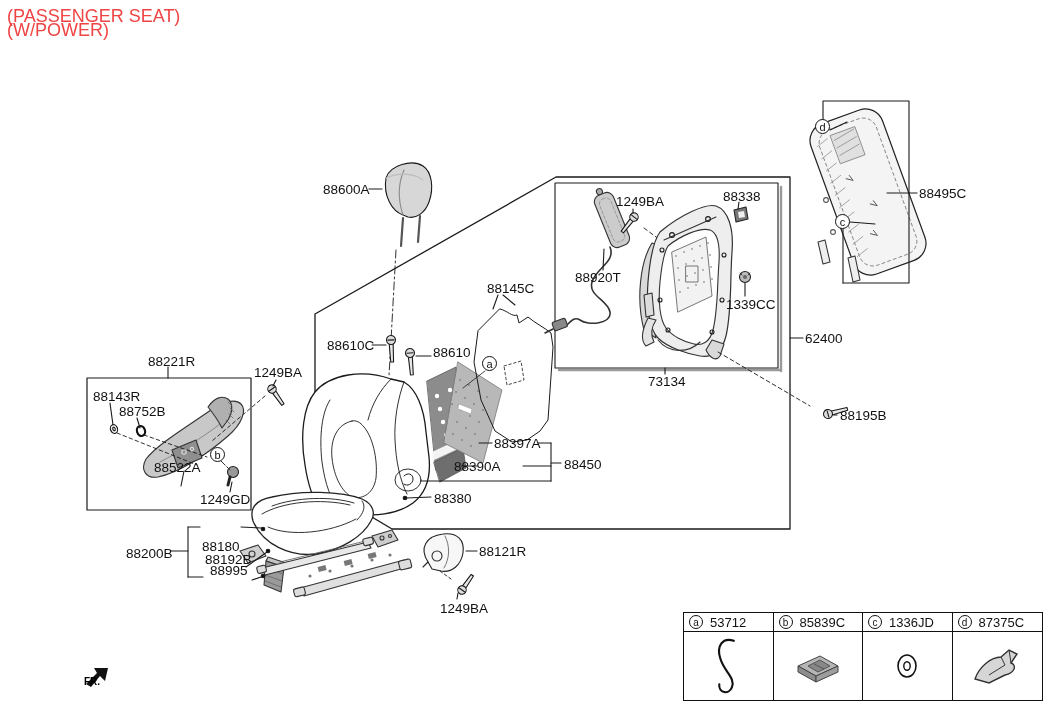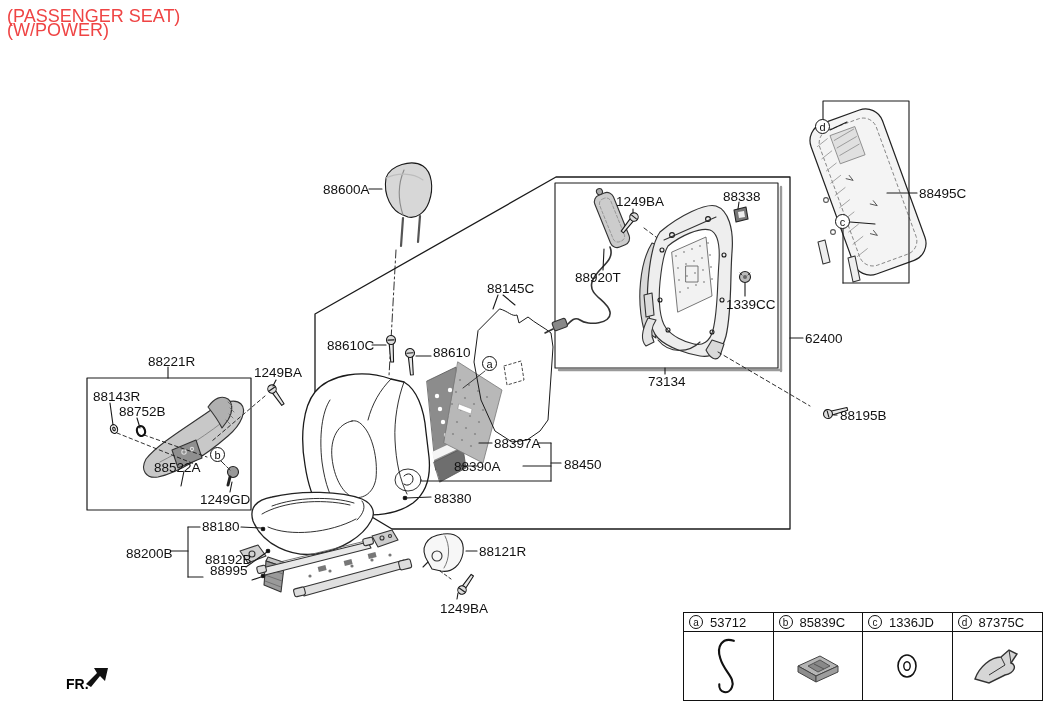--- a/index.html
+++ b/index.html
@@ -4,21 +4,21 @@
 <style>
   html,body{margin:0;padding:0;background:#fff;}
   #canvas{position:relative;width:1063px;height:727px;background:#fff;overflow:hidden;
           font-family:"Liberation Sans",sans-serif;}
   #art{position:absolute;left:0;top:0;}
   .lbl{position:absolute;font-size:13.5px;color:#111;white-space:nowrap;line-height:14px;}
   .title-line{position:absolute;font-size:18px;color:#ef4444;white-space:nowrap;}
   .marker{position:absolute;width:15px;height:15px;border:1.3px solid #111;border-radius:50%;
           background:#fff;display:flex;align-items:center;justify-content:center;
           font-size:11px;color:#111;box-sizing:border-box;}
-  .fr{position:absolute;font-size:14px;font-weight:bold;color:#000;}
+  .fr{position:absolute;font-size:10px;font-weight:bold;color:#000;margin-left:18px;}
   .parts-table{position:absolute;left:683px;top:612px;width:360px;height:89px;
                border:1.6px solid #111;display:grid;box-sizing:border-box;
                grid-template-columns:repeat(4,1fr);grid-template-rows:19px 1fr;}
   .pt-h{border-right:1.4px solid #111;border-bottom:1.4px solid #111;display:flex;
         align-items:center;gap:7px;padding-left:5px;font-size:13px;color:#111;}
   .pt-h:nth-child(4){border-right:none;}
   .pt-c{border-right:1.4px solid #111;display:flex;align-items:center;justify-content:center;}
   .pt-c:last-child{border-right:none;}
   .circ{width:14px;height:14px;border:1.2px solid #111;border-radius:50%;display:flex;
         align-items:center;justify-content:center;font-size:10px;flex:none;box-sizing:border-box;}
@@ -384,21 +384,21 @@
 <div class="lbl" style="left:254px;top:366px">1249BA</div>
 <div class="lbl" style="left:93px;top:390px">88143R</div>
 <div class="lbl" style="left:119px;top:405px">88752B</div>
 <div class="lbl" style="left:840px;top:409px">88195B</div>
 <div class="lbl" style="left:494px;top:437px">88397A</div>
 <div class="lbl" style="left:454px;top:460px">88390A</div>
 <div class="lbl" style="left:564px;top:458px">88450</div>
 <div class="lbl" style="left:434px;top:492px">88380</div>
 <div class="lbl" style="left:154px;top:461px">88522A</div>
 <div class="lbl" style="left:200px;top:493px">1249GD</div>
-<div class="lbl" style="left:202px;top:520px">88180</div>
+<div class="lbl" style="left:202px;top:540px">88180</div>
 <div class="lbl" style="left:126px;top:547px">88200B</div>
 <div class="lbl" style="left:210px;top:564px">88995</div>
 <div class="lbl" style="left:205px;top:553px">88192B</div>
 <div class="lbl" style="left:479px;top:545px">88121R</div>
 <div class="lbl" style="left:440px;top:602px">1249BA</div>
 
 <div class="fr" style="left:66px;top:676px">FR.</div>
 
 <div class="marker" style="left:482px;top:356px">a</div>
 <div class="marker" style="left:210px;top:447px">b</div>

